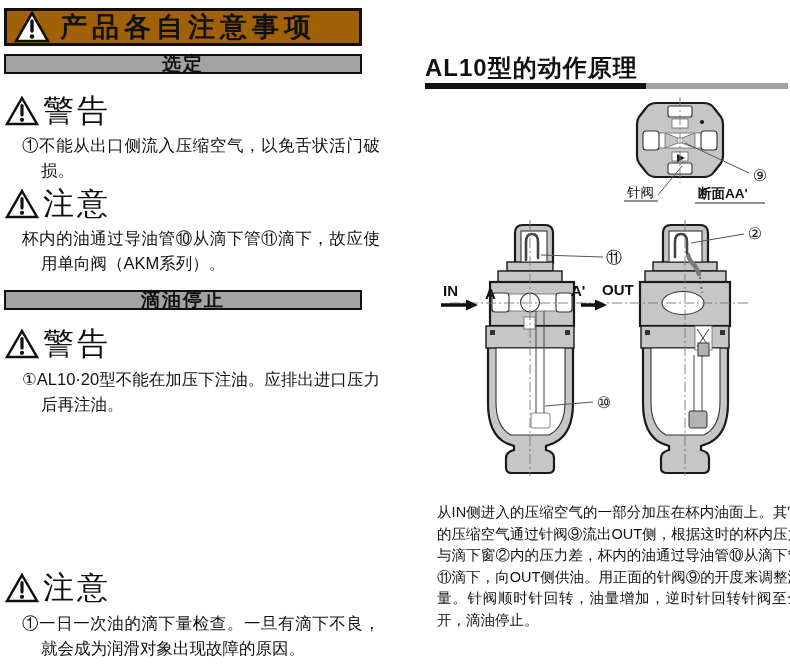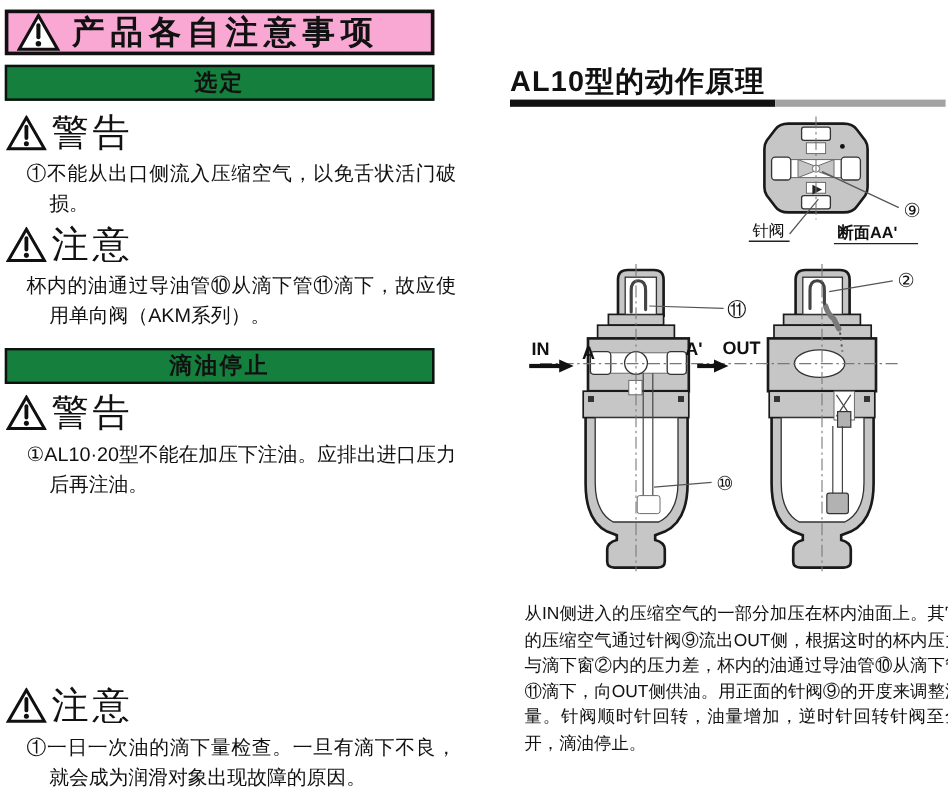--- a/index.html
+++ b/index.html
@@ -6,26 +6,26 @@
   html,body { margin:0; padding:0; }
   body {
     width:790px; height:668px; background:#ffffff; color:#111;
     font-family:"Liberation Sans", sans-serif; position:relative; overflow:hidden;
   }
   .abs { position:absolute; }
 
   
   .banner {
     left:4px; top:8px; width:358px; height:38px;
-    background:#f9a8d4; border:3px solid #101010;
+    background:#a16207; border:3px solid #101010;
     display:flex; align-items:center; padding-left:7px; gap:10px;
   }
   .banner-title { font-size:27px; font-weight:bold; letter-spacing:5px; white-space:nowrap; }
   .rule-box {
-    left:4px; width:358px; height:30px; border:2px solid #101010; background:#15803d;
+    left:4px; width:358px; height:20px; border:2px solid #101010; background:#a3a3a3;
     display:flex; align-items:center; justify-content:center;
     font-size:19px; font-weight:bold; letter-spacing:2px;
   }
   .box-selection { top:54px; }
   .box-maintenance { top:290px; }
 
   .sec-head { left:5px; height:40px; display:flex; align-items:center; gap:4px; }
   .sec-head .lbl { font-size:31px; font-weight:normal; letter-spacing:3px; }
   .h1 { top:91px; } .h2 { top:184px; } .h3 { top:324px; } .h4 { top:568px; }
 

